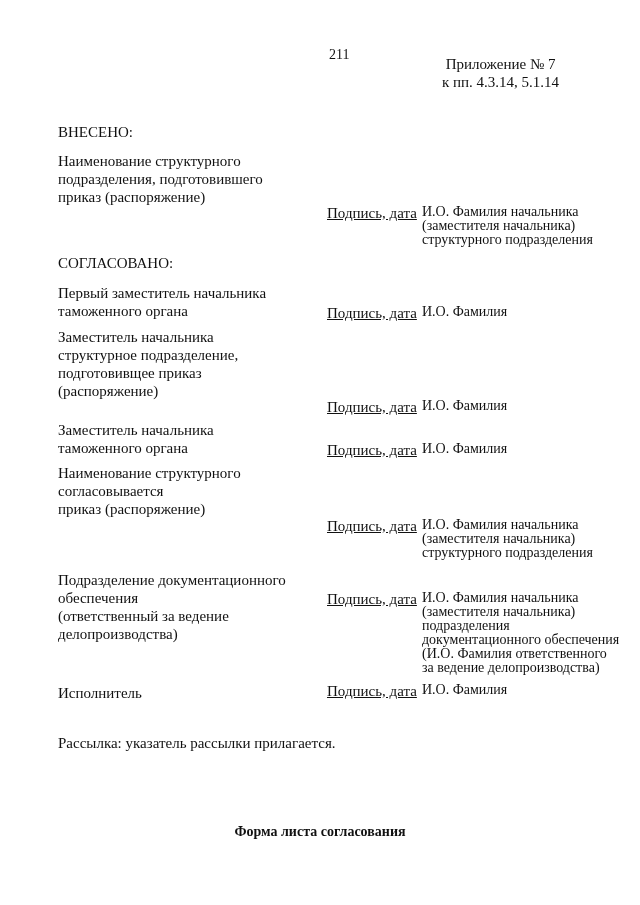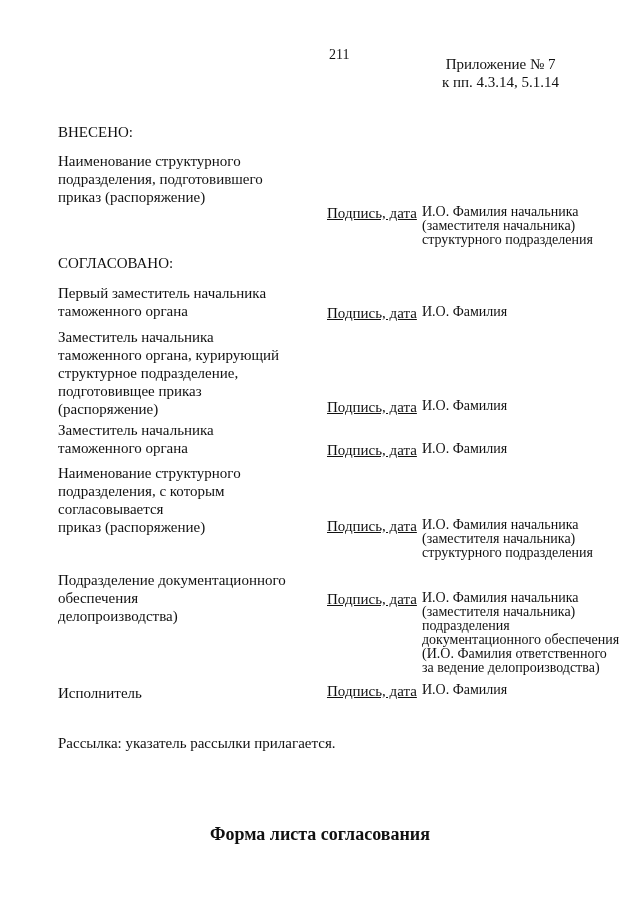--- a/index.html
+++ b/index.html
@@ -9,21 +9,21 @@
   }
   .abs { position: absolute; }
   .page-number { left: 329px; top: 23px; font-size: 14px; margin-top: 24px; }
   .appendix { left: 442px; top: 55px; font-size: 15px; line-height: 18px; text-align: center; }
   .section-heading { font-size: 15px; left: 58px; }
   .left-col { left: 58px; font-size: 15px; line-height: 18px; }
   .sig { left: 327px; font-size: 15px; font-family: "Liberation Serif", serif; text-decoration: underline; }
   .name { left: 422px; font-size: 14px; line-height: 14px; }
   .line { display: block; white-space: nowrap; }
   .mailing { left: 58px; top: 735px; font-size: 15px; }
-  .form-title { left: 0; width: 640px; text-align: center; top: 824px; font-size: 18px; font-weight: bold; }
+  .form-title { left: 0; width: 640px; text-align: center; top: 824px; font-size: 14px; font-weight: bold; }
 </style>
 </head>
 <body>
 
 <div class="abs page-number">211</div>
 
 <div class="abs appendix">
   <span class="line">Приложение № 7</span>
   <span class="line">к пп. 4.3.14, 5.1.14</span>
 </div>
@@ -47,55 +47,54 @@
   <span class="line">Первый заместитель начальника</span>
   <span class="line">таможенного органа</span>
 </div>
 <div class="abs sig" style="top:305px;">Подпись, дата</div>
 <div class="abs name" style="top:305px;">
   <span class="line">И.О. Фамилия</span>
 </div>
 
 <div class="abs left-col" style="top:328px;">
   <span class="line">Заместитель начальника</span>
-  <span class="line">таможенного органа, курирующий</span>
   <span class="line">структурное подразделение,</span>
   <span class="line">подготовивщее приказ</span>
   <span class="line">(распоряжение)</span>
 </div>
 <div class="abs sig" style="top:399px;">Подпись, дата</div>
 <div class="abs name" style="top:399px;">
   <span class="line">И.О. Фамилия</span>
 </div>
 
 <div class="abs left-col" style="top:421px;">
   <span class="line">Заместитель начальника</span>
   <span class="line">таможенного органа</span>
 </div>
 <div class="abs sig" style="top:442px;">Подпись, дата</div>
 <div class="abs name" style="top:442px;">
   <span class="line">И.О. Фамилия</span>
 </div>
 
 <div class="abs left-col" style="top:464px;">
   <span class="line">Наименование структурного</span>
-  <span class="line">подразделения, с которым</span>
   <span class="line">согласовывается</span>
   <span class="line">приказ (распоряжение)</span>
 </div>
 <div class="abs sig" style="top:518px;">Подпись, дата</div>
 <div class="abs name" style="top:518px;">
   <span class="line">И.О. Фамилия начальника</span>
   <span class="line">(заместителя начальника)</span>
   <span class="line">структурного подразделения</span>
 </div>
 
 <div class="abs left-col" style="top:571px;">
   <span class="line">Подразделение документационного</span>
   <span class="line">обеспечения</span>
+  <span class="line">(ответственный за ведение</span>
   <span class="line">делопроизводства)</span>
 </div>
 <div class="abs sig" style="top:591px;">Подпись, дата</div>
 <div class="abs name" style="top:591px;">
   <span class="line">И.О. Фамилия начальника</span>
   <span class="line">(заместителя начальника)</span>
   <span class="line">подразделения</span>
   <span class="line">документационного обеспечения</span>
   <span class="line">(И.О. Фамилия ответственного</span>
   <span class="line">за ведение делопроизводства)</span>

